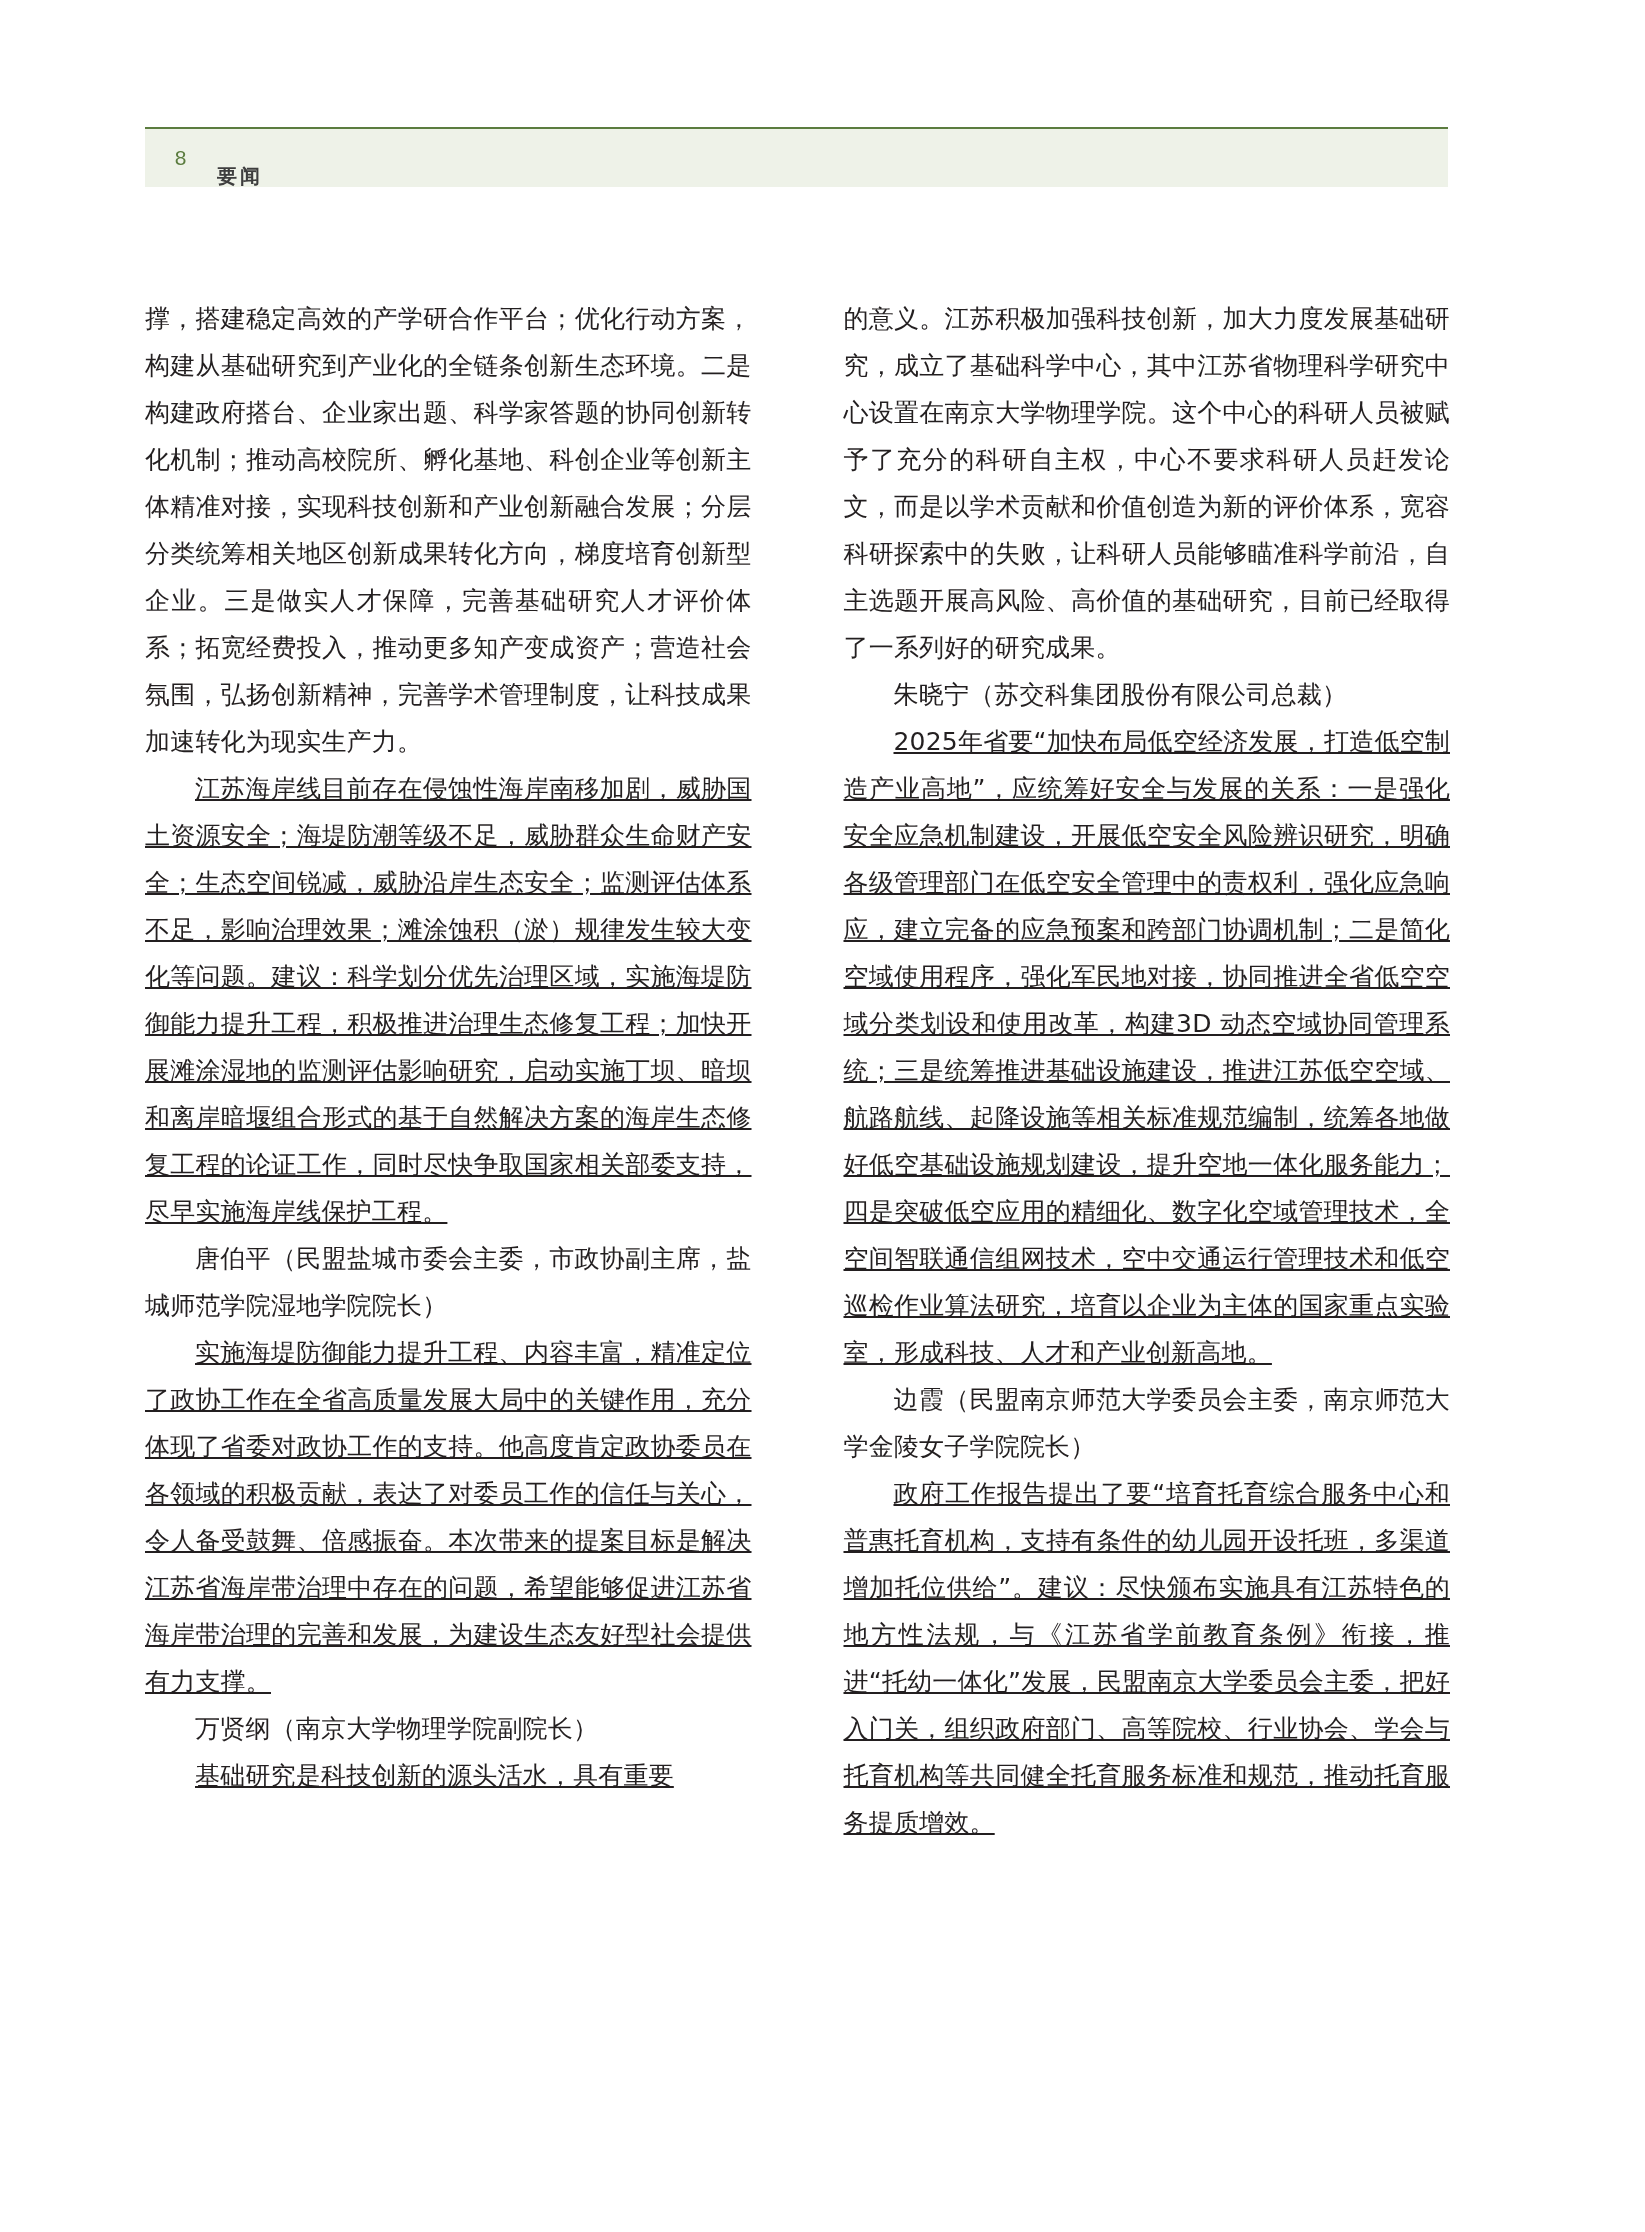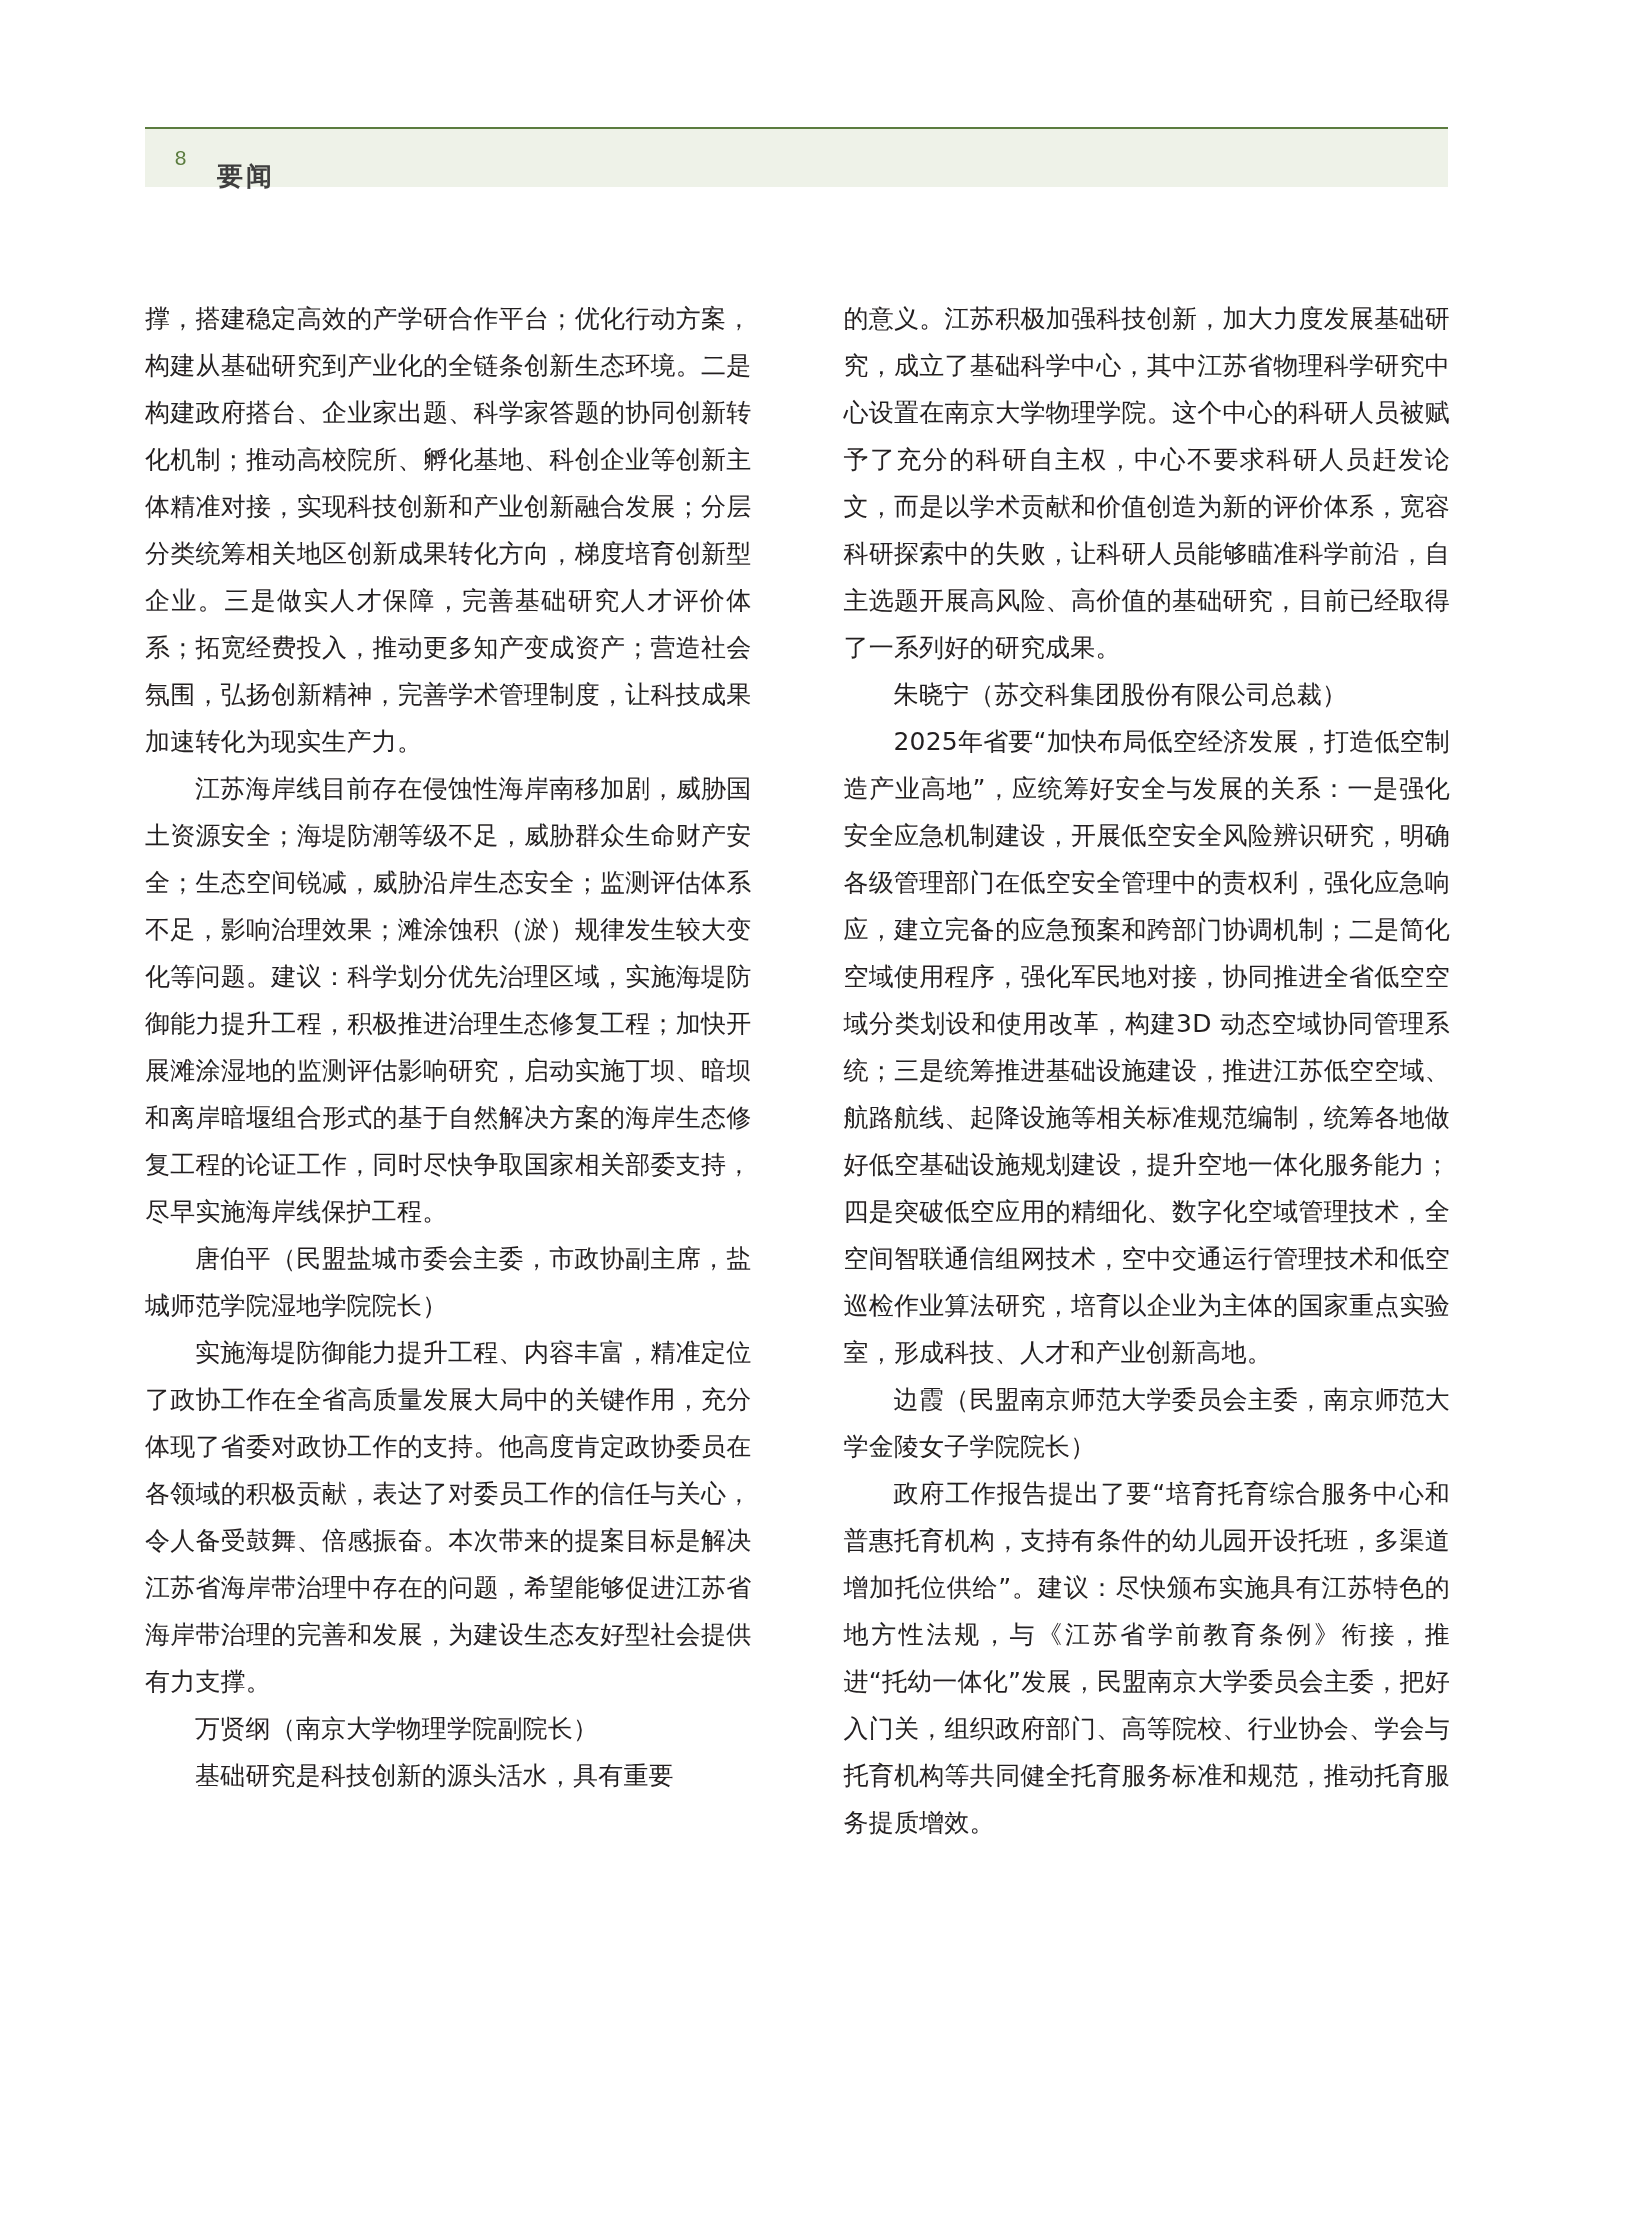--- a/index.html
+++ b/index.html
@@ -35,21 +35,21 @@
   .header .page-num {
     width: 72px;
     text-align: center;
     font-family: "Liberation Sans", sans-serif;
     font-size: 21px;
     color: #5b7c3f;
     letter-spacing: 1px;
   }
   .header .section-title {
     font-family: Liberation Sans, sans-serif;
-    font-size: 26px;
+    font-size: 20px;
     color: #3e3e3e;
     letter-spacing: 3px;
     font-weight: bold;
     margin-top: 36px;
   }
 
   
   .columns {
     position: absolute;
     left: 145px;
@@ -66,20 +66,21 @@
     margin: 0;
     font-size: 25px;
     line-height: 47px;
     text-align: justify;
     text-justify: inter-ideograph;
     font-family: "DejaVu Sans", sans-serif;
     letter-spacing: 0.2px;
   }
   p.indent {
     text-indent: 2em;
+    text-decoration: underline;
   }
   p.speaker {
     font-weight: normal;
     text-indent: 2em;
     font-family: "DejaVu Sans", sans-serif;
   }
   p.cont {
     text-indent: 0;
   }
 </style>

